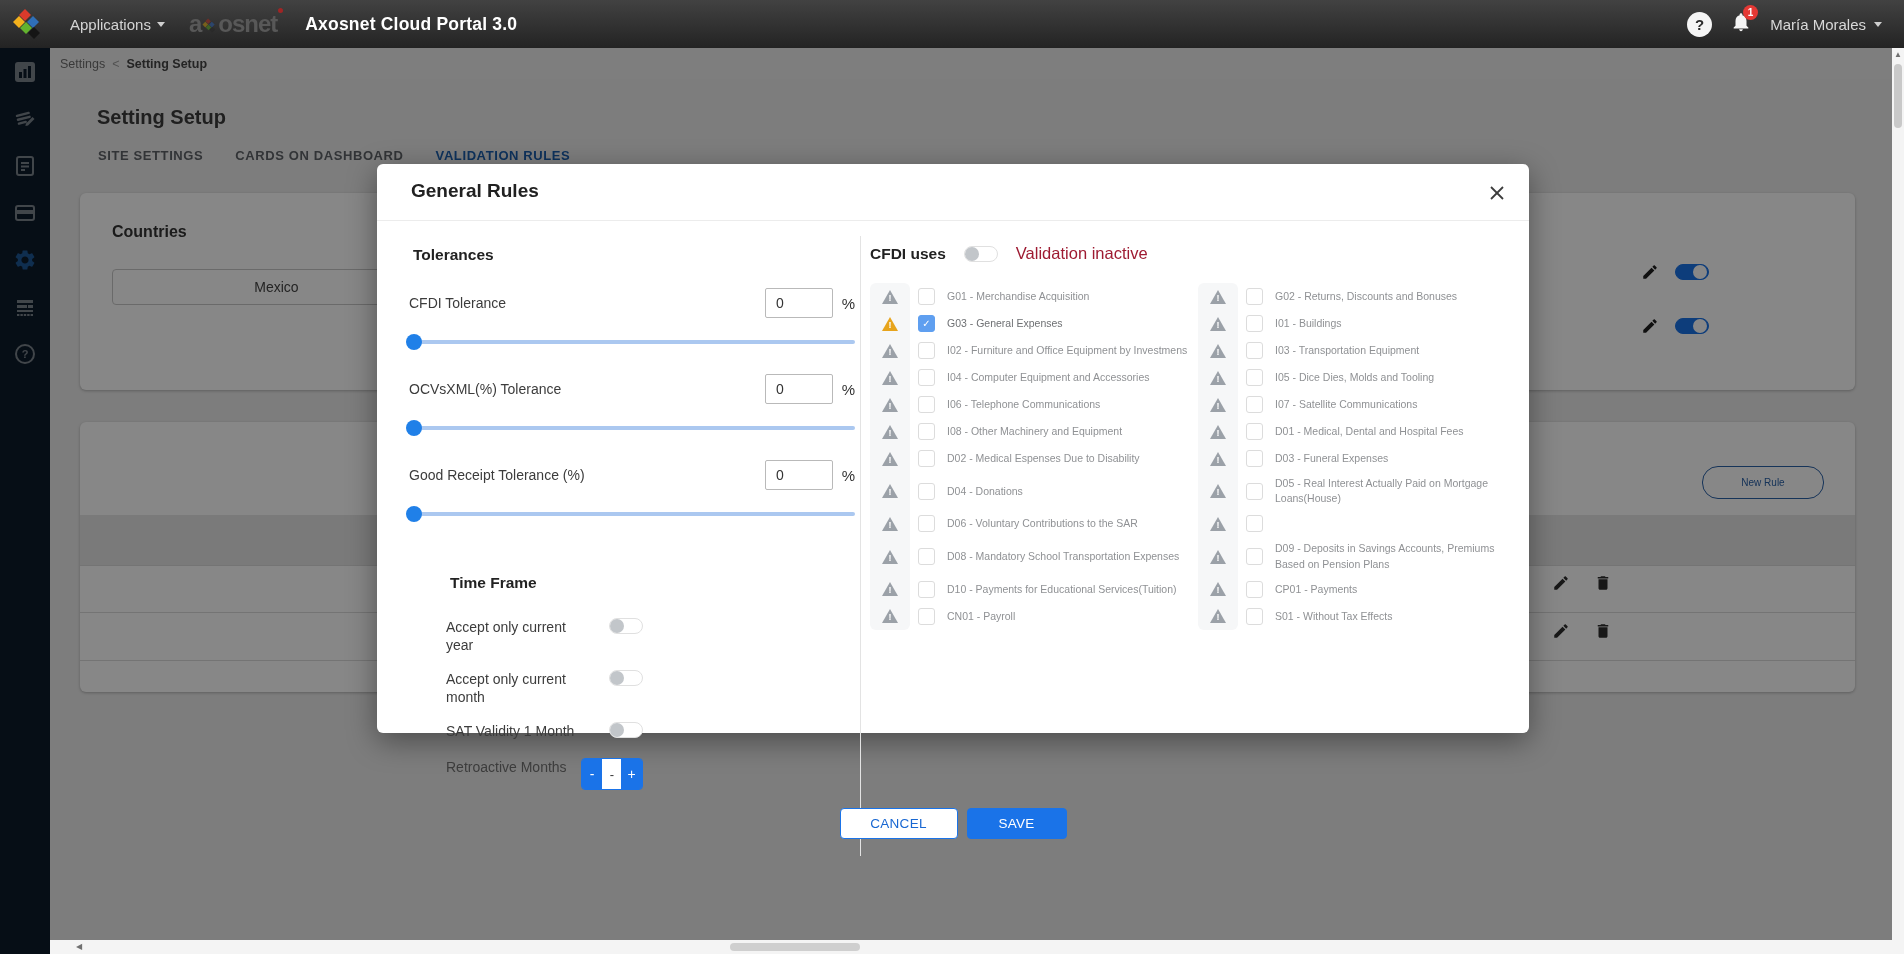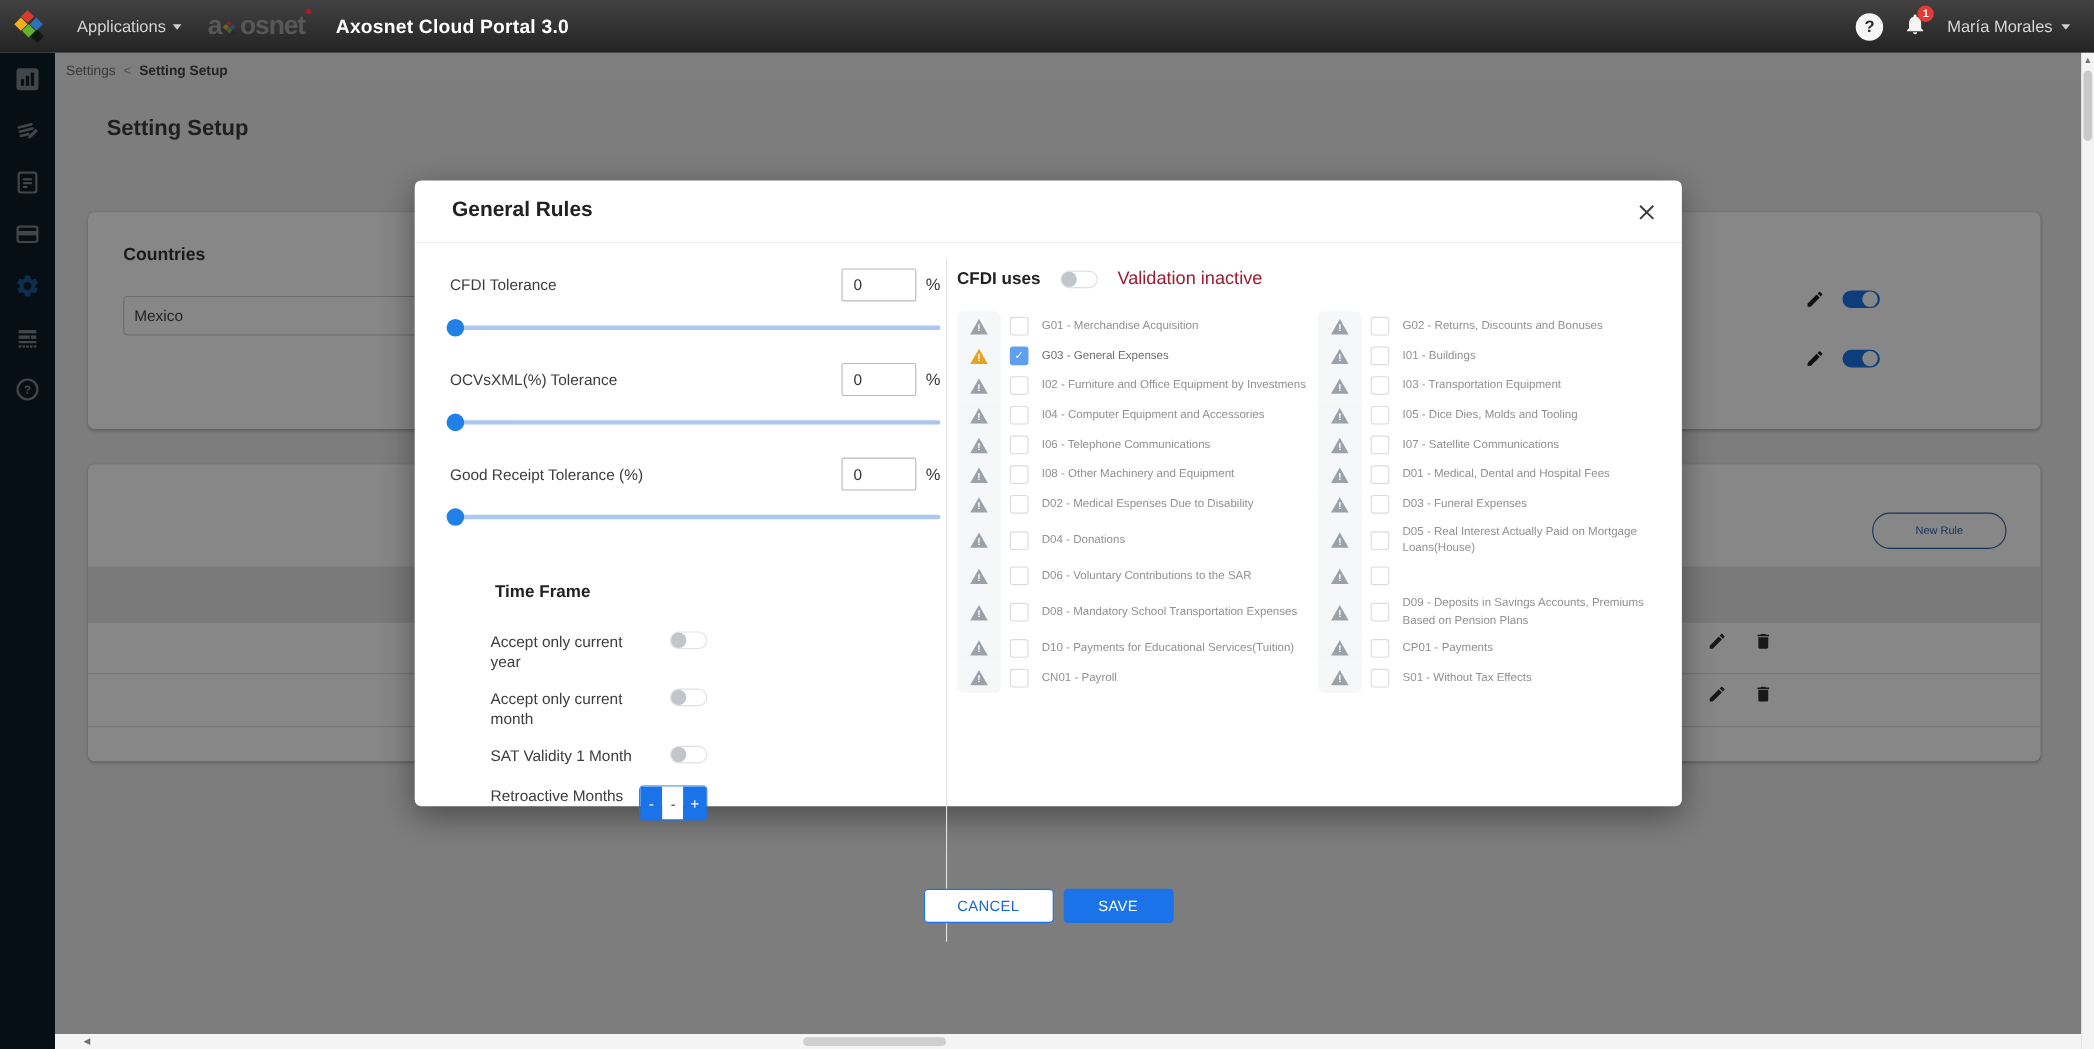--- a/index.html
+++ b/index.html
@@ -37,21 +37,21 @@
   
   #content{position:absolute;left:50px;top:79px;width:1854px;height:861px;background:#ececec;z-index:5;}
   .page-title{position:absolute;left:47px;top:27px;font-size:20px;font-weight:bold;color:#3c3c3c;}
   #tabs{position:absolute;left:46px;top:65px;display:flex;gap:28px;}
   .tab{font-size:13px;font-weight:bold;letter-spacing:.6px;color:#5f6368;padding:4px 2px 8px;cursor:pointer;}
   .tab.active{color:#1b5fae;border-bottom:2px solid #1b5fae;}
   .card{position:absolute;background:#fff;border-radius:6px;box-shadow:0 1px 3px rgba(0,0,0,.25);}
   #card-countries{left:30px;top:114px;width:1775px;height:197px;}
   .countries-h{position:absolute;left:32px;top:30px;font-size:16px;font-weight:bold;color:#333;}
   .country-select{position:absolute;left:32px;top:76px;width:320px;height:36px;border:1px solid #c9c9c9;border-radius:4px;
-                  display:flex;align-items:center;padding-left:9px;font-size:14px;color:#444;background:#fff;box-sizing:border-box;cursor:pointer;}
+                  display:flex;align-items:center;padding-left:9px;font-size:14px;color:#444;background:#fff;box-sizing:border-box;cursor:pointer;justify-content:center;}
   .cfg-row{position:absolute;display:flex;align-items:center;gap:16px;}
   #card-rules{left:30px;top:343px;width:1775px;height:270px;}
   .new-rule{position:absolute;left:1622px;top:44px;width:120px;height:31px;border:1px solid #2b62a8;border-radius:16px;
             color:#2b62a8;font-size:10px;background:transparent;display:flex;align-items:center;justify-content:center;cursor:pointer;}
   .thead-band{position:absolute;left:0;top:93px;width:100%;height:50px;background:#e6e6e6;}
   .t-divider{position:absolute;left:0;width:100%;height:1px;background:#dcdcdc;}
   .trow-icons{position:absolute;display:flex;gap:24px;align-items:center;}
 
   
   .tgl{width:34px;height:16px;border-radius:9px;position:relative;background:#fff;border:1px solid #e0e0e0;box-sizing:border-box;cursor:pointer;flex:none;}
@@ -238,20 +238,25 @@
 </div>
 
 <div id="crumbbar">
   <span style="margin-left:10px;">Settings</span>
   <span class="sep">&lt;</span>
   <span class="cur">Setting Setup</span>
 </div>
 
 <div id="content">
   <div class="page-title">Setting Setup</div>
+  <div id="tabs">
+      <div class="tab">SITE SETTINGS</div>
+      <div class="tab">CARDS ON DASHBOARD</div>
+      <div class="tab active">VALIDATION RULES</div>
+    </div>
 
   <div class="card" id="card-countries">
     <div class="countries-h">Countries</div>
     <div class="country-select">
       <span>Mexico</span>
     </div>
     <div class="cfg-row" style="left:1561px;top:70px;">
       <svg width="18" height="18" viewBox="0 0 24 24">
         <path fill="#1f1f1f" d="M3 17.25V21h3.75L17.81 9.94l-3.75-3.75L3 17.25zM20.71 7.04c.39-.39.39-1.02 0-1.41l-2.34-2.34c-.39-.39-1.02-.39-1.41 0l-1.83 1.83 3.75 3.75 1.83-1.83z"></path>
       </svg>
@@ -301,20 +306,21 @@
   <div class="m-close">
     <svg width="16" height="16" viewBox="0 0 16 16">
       <line x1="2" y1="2" x2="14" y2="14" stroke="#3c3c3c" stroke-width="1.8"></line>
       <line x1="14" y1="2" x2="2" y2="14" stroke="#3c3c3c" stroke-width="1.8"></line>
     </svg>
   </div>
   <div class="m-hdiv"></div>
   <div class="m-vdiv"></div>
 
   <div id="pane-left">
+    <div class="sec-h">Tolerances</div>
     <div id="tol-container">
         <div class="tol-row">
           <div class="lbl">CFDI Tolerance</div>
           <input class="tol-input" type="text" value="0" style="">
           <div class="tol-unit">%</div>
         </div>
         <div class="slider">
           <div class="track"></div>
           <div class="thumb" style="left: 3px;"></div>
         </div>

